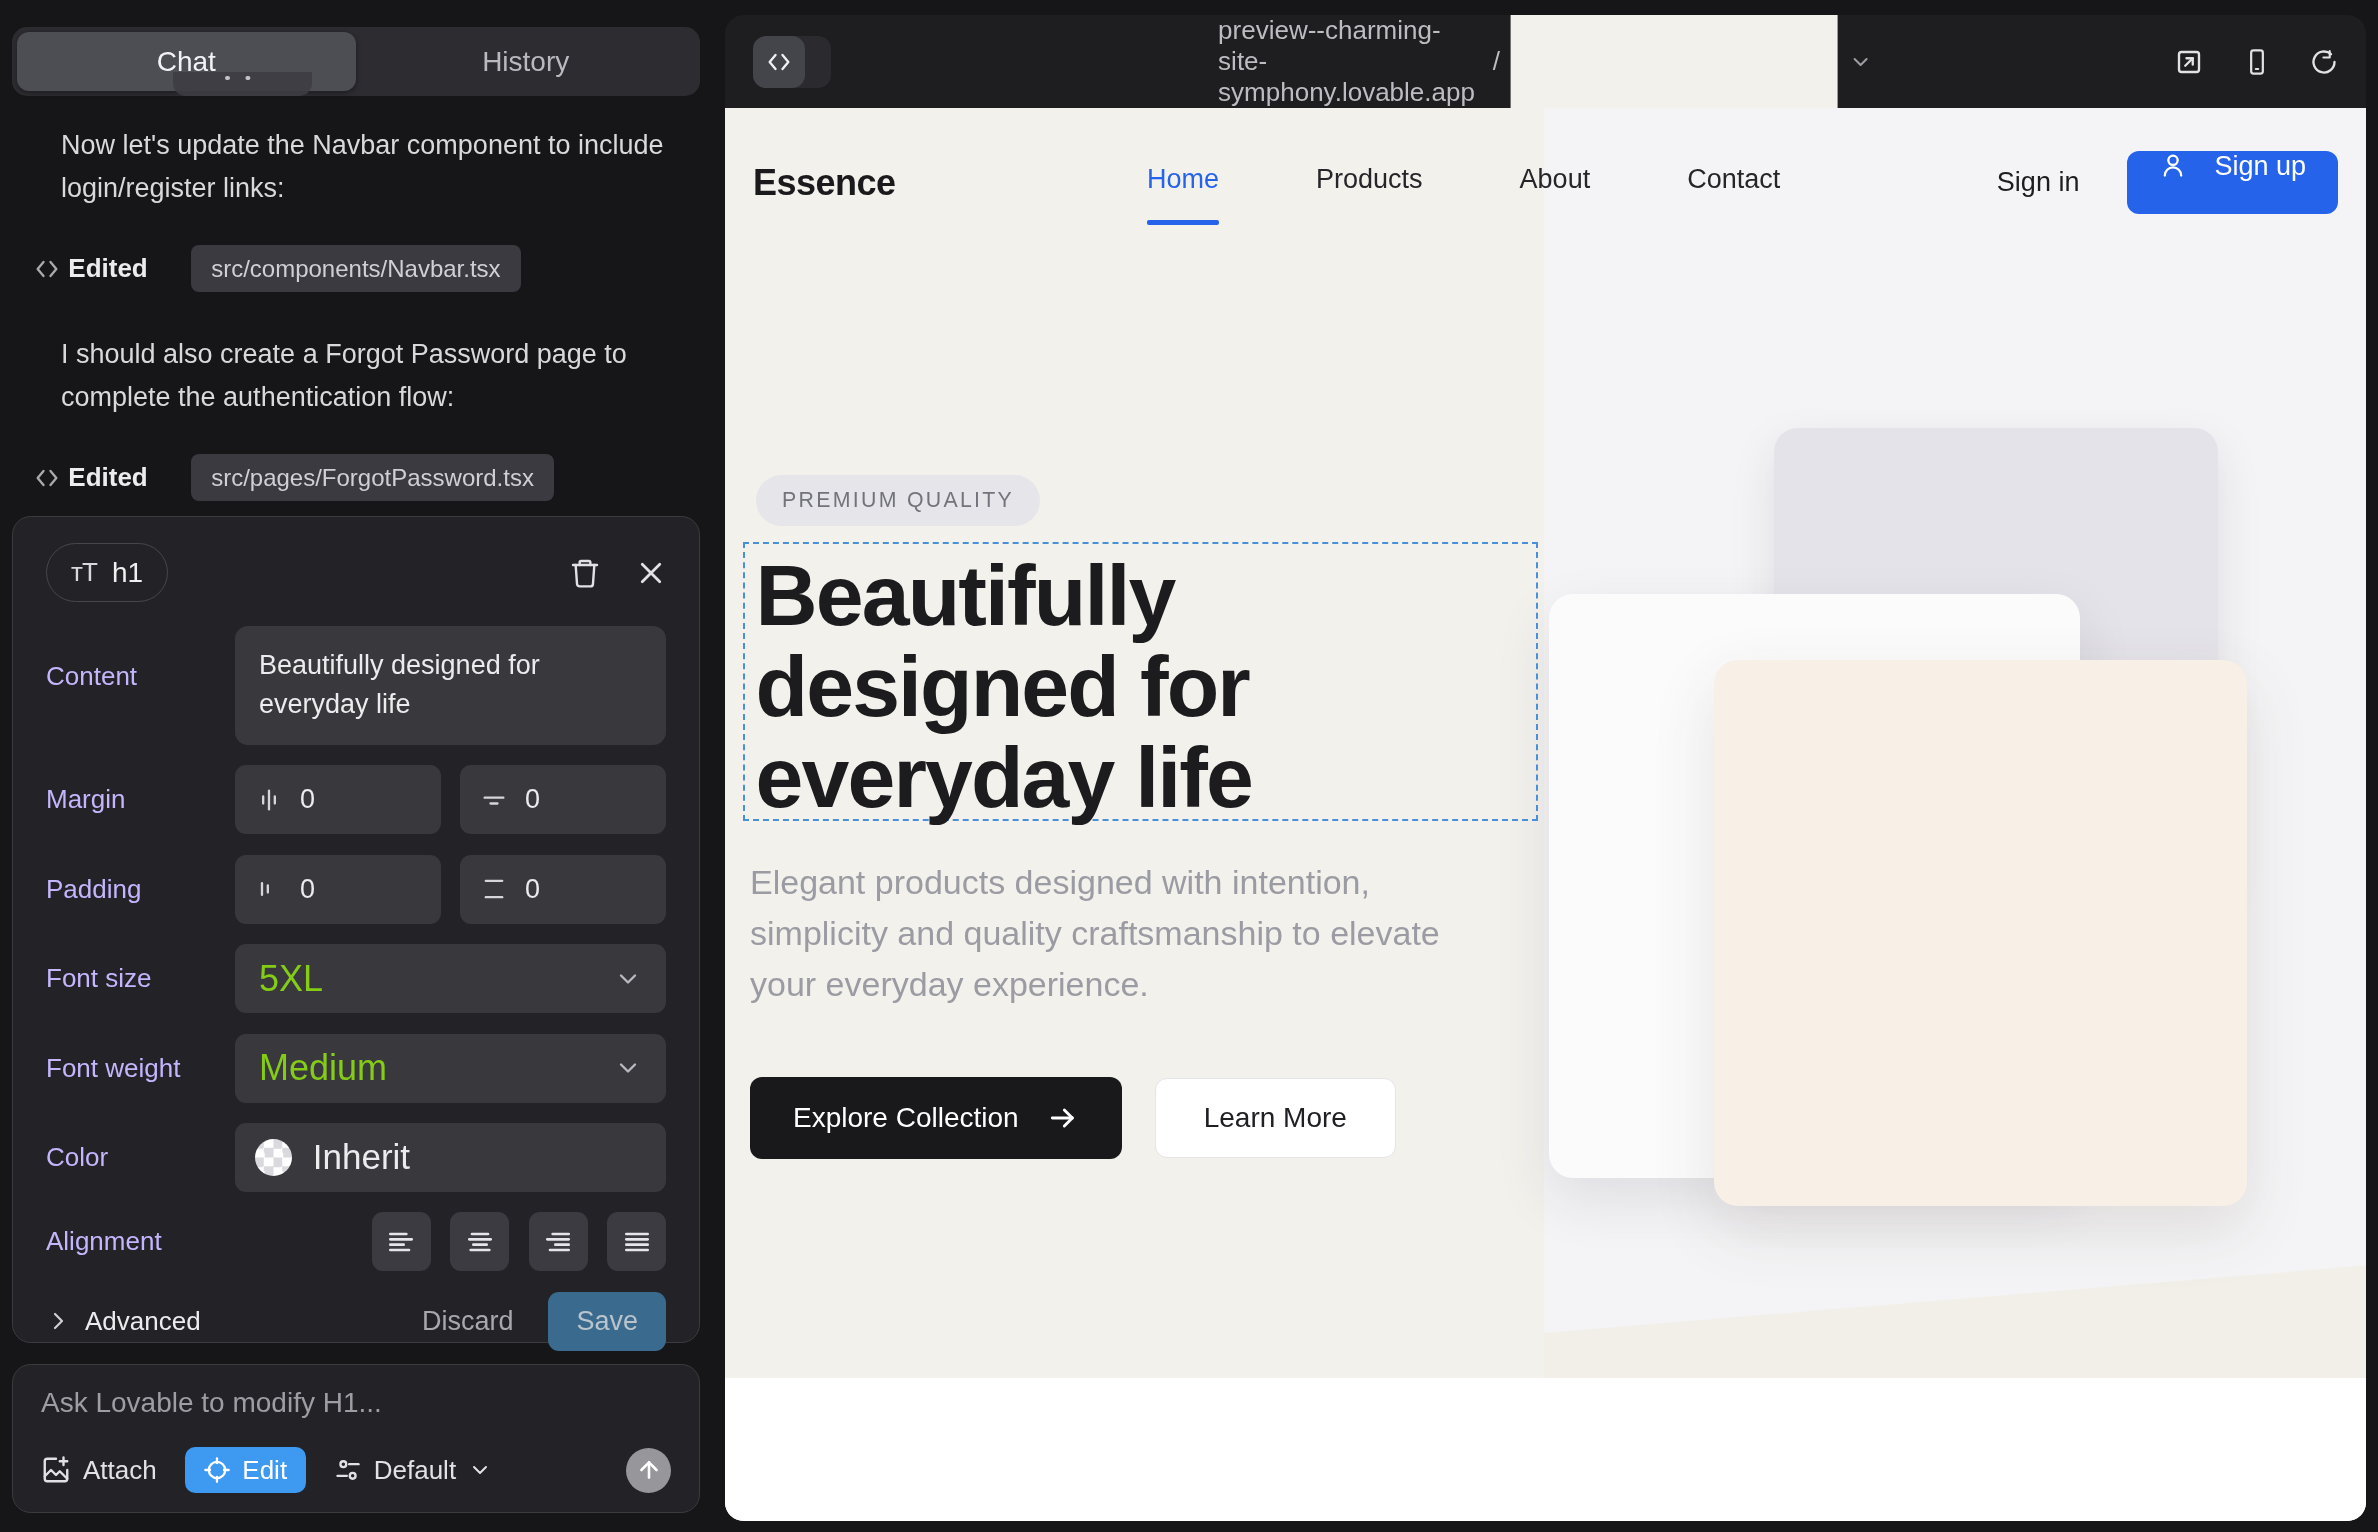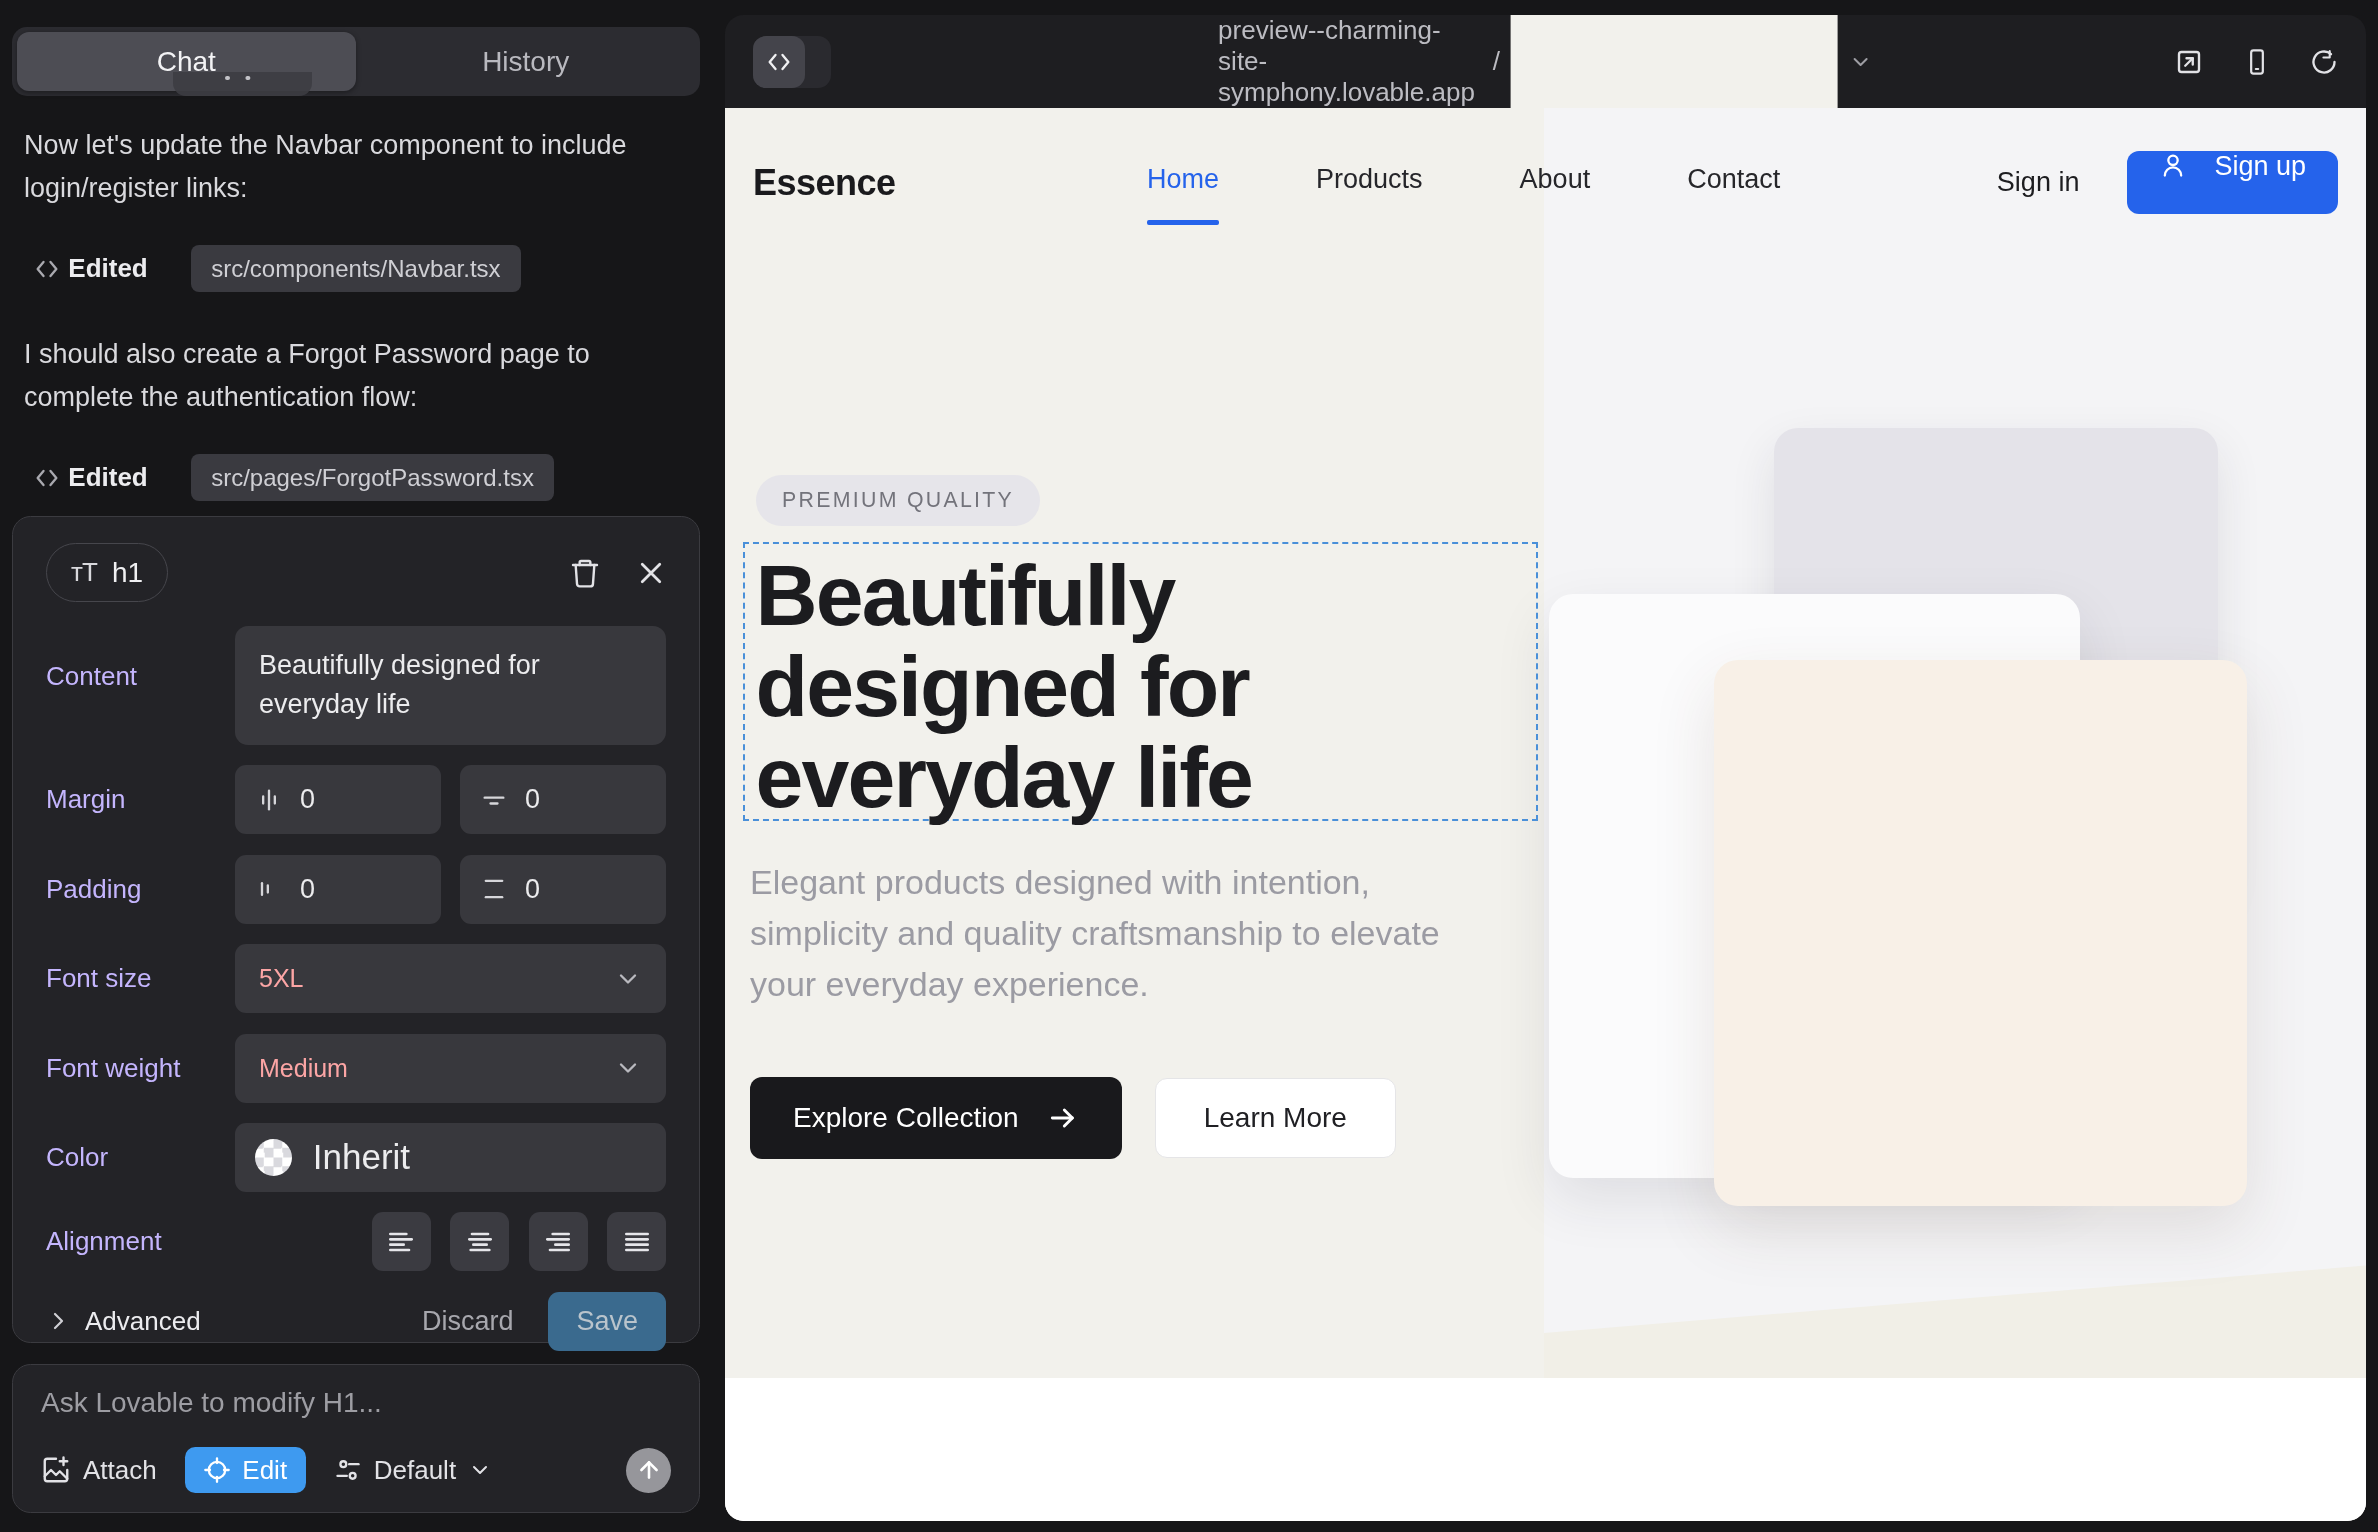--- a/index.html
+++ b/index.html
@@ -25,21 +25,21 @@
   .tab.active { background:#4d4d54; color:#f3f3f5; box-shadow:0 1.9px 5.6px rgba(0,0,0,.35); }
 
   .scrolled-chip {
     position:absolute; left:161px; top:72px; width:139px; height:24px;
     background:#3d3d43; border-radius:0 0 13px 13px; opacity:.9;
   }
   .scrolled-chip:after { content:""; position:absolute; left:52px; top:3.7px; width:4.6px; height:4.6px;
     background:#cfcfd4; border-radius:50%; box-shadow:20.4px 0 0 #cfcfd4; }
 
   .chat { position:absolute; left:12px; top:124px; width:664px; }
-  .msg { font-size:27px; line-height:1.6; color:#d9d9dd; margin-bottom:28px; }
+  .msg { font-size:27px; line-height:1.6; color:#d9d9dd; margin-bottom:28px;margin-left:37px; }
   .edited-row { display:flex; align-items:center; gap:7px; margin:35px 0 41px 9.3px; }
   .edited-row .code-glyph { color:#a9a9af; display:flex; }
   .edited-label { font-size:26px; font-weight:700; color:#ececef; }
   .file-chip { background:#3a3a40; color:#cfcfd4; font-size:24px; padding:9.3px 20.4px;
     border-radius:8px; white-space:nowrap;margin-left:36px; }
 
   
   .editor {
     position:absolute; left:0; top:516px; width:688px; height:827px;
     background:#232327; border:1.9px solid #3b3b40; border-radius:18.6px;
@@ -63,21 +63,21 @@
     color:#ececee; font-size:27px; line-height:1.42; padding:20.4px 24px; height:119px;
     font-family:inherit; outline:none;
   }
 
   .pair { display:flex; gap:18.6px; flex:1; }
   .mini-input { flex:1; height:69px; background:#38383d; border-radius:11px;
     display:flex; align-items:center; gap:16.7px; padding:0 20.4px; color:#ececee; font-size:27px; }
   .mini-input svg { color:#d6d6da; flex:none; }
 
   .select-field { flex:1; height:69px; background:#38383d; border-radius:11px;
-    display:flex; align-items:center; padding:16px 24px; color:#fca5a5; font-size:25px; cursor:pointer; }
+    display:flex; align-items:center; padding:16px 24px; color:#84cc16; font-size:36px; cursor:pointer; }
   .select-field .chev { margin-left:auto; color:#b9b9bf; display:flex; }
 
   .color-field { flex:1; height:69px; background:#38383d; border-radius:11px;
     display:flex; align-items:center; gap:20.4px; padding:0 20.4px; color:#ececee; font-size:35px; cursor:pointer; }
   .swatch { width:37px; height:37px; border-radius:50%;
     background:
       conic-gradient(#fff 0 25%, #d9d9de 0 50%, #fff 0 75%, #d9d9de 0 100%);
     background-size:50% 50%; }
 
   .align-group { margin-left:auto; display:flex; gap:19.5px; }

